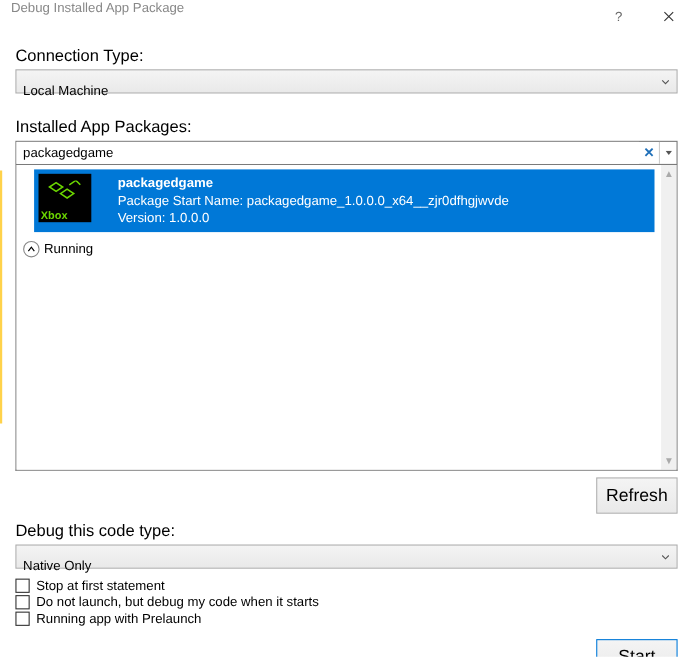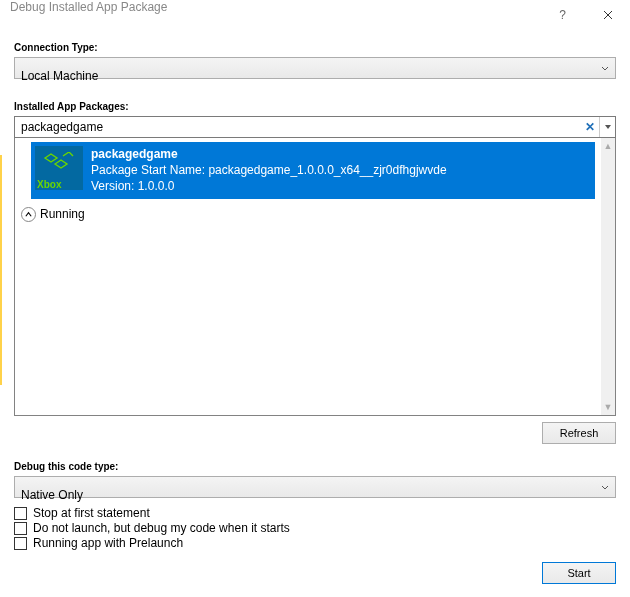--- a/index.html
+++ b/index.html
@@ -1,43 +1,43 @@
 <!DOCTYPE html>
 <html><head>
   <meta charset="utf-8">
   <style>
     * { box-sizing: border-box; margin: 0; padding: 0; font-family: "Segoe UI", Tahoma, sans-serif; }
     body { background: #fff; width: 630px; height: 597px; overflow: hidden; position: relative; }
     .titlebar { height: 30px; display: flex; align-items: flex-start; padding-left: 10px; color: #888; font-size: 12px; }
     .titlebar .tb-spacer { flex: 1; }
     .tb-btn { width: 45px; height: 30px; display: flex; align-items: center; justify-content: center; color: #666; }
     .content { padding: 6px 14px 14px 14px; }
-    .label { font-size: 10px; color: #000; margin-top: 6px; margin-bottom: 4px; font-weight: bold; }
+    .label { font-size: 15px; color: #000; margin-top: 6px; margin-bottom: 4px; }
     .dd { position: relative; background: linear-gradient(#f4f4f4, #e9e9e9); border: 1px solid #adadad; height: 22px; font-size: 12px; padding: 16px 20px 0 6px; display: flex; align-items: center; }
     .dd .chev { position: absolute; right: 6px; top: 50%; transform: translateY(-50%); color: #555; }
     .filterbox { display: flex; border: 1px solid #7a7a7a; height: 22px; margin-top: 4px; }
     .filterbox input { flex: 1; border: none; outline: none; font-size: 12px; padding: 0 6px; }
     .filterbox .fx { width: 18px; display: flex; align-items: center; justify-content: center; color: #1f6fb8; font-weight: bold; font-size: 12px; }
     .filterbox .fdrop { width: 16px; display: flex; align-items: center; justify-content: center; border-left: 1px solid #ccc; color:#555;}
     .listbox { border: 1px solid #828282; border-top: none; height: 278px; position: relative; overflow: hidden; }
     .listinner { position: absolute; inset: 0 14px 0 0; background: #fff; padding: 4px 6px; }
     .scrollbar { position: absolute; right: 0; top: 0; bottom: 0; width: 14px; background: #f0f0f0; }
     .scr-arrow { height: 16px; display: flex; align-items: center; justify-content: center; color: #aaa; font-size: 9px; }
     .scrollbar .bot { position: absolute; bottom: 0; left:0; right:0;}
     .group-hdr { display: flex; align-items: center; gap: 4px; font-size: 12px; color: #000; margin: 2px 0 4px 0; }
     .twisty { width: 15px; height: 15px; border: 1px solid #888; border-radius: 50%; display: flex; align-items: center; justify-content: center; }
     .twisty svg { display:block; }
     .pkg { display: flex; background: #0078d7; color: #fff; padding: 4px; margin-left: 10px; }
-    .pkg .thumb { width: 48px; height: 44px; background: #0369a1; position: relative; margin-right: 8px; }
+    .pkg .thumb { width: 48px; height: 44px; background: #000000; position: relative; margin-right: 24px; }
     .pkg .thumb .xbox { position: absolute; bottom: 0; left: 0; color: #6bd600; font-size: 10px; padding: 0 2px; font-weight: 600; }
     .pkg .thumb .pat { position:absolute; top:6px; left:8px; }
     .pkg .pkgtext { font-size: 12px; line-height: 1.35; }
     .pkg .pkgtext .name { font-weight: bold; }
     .btnrow-right { display: flex; justify-content: flex-end; margin-top: 6px; }
-    .winbtn { min-width: 74px; height: 22px; font-size: 11px; background: linear-gradient(#f4f4f4,#e9e9e9); border: 1px solid #adadad; display:flex; align-items:center; justify-content:center; }
+    .winbtn { min-width: 74px; height: 33px; font-size: 16px; background: linear-gradient(#f4f4f4,#e9e9e9); border: 1px solid #adadad; display:flex; align-items:center; justify-content:center; }
     .checks { margin-top: 8px; }
     .chk { display: flex; align-items: center; gap: 6px; font-size: 12px; margin-bottom: 1px; }
     .chk .box { width: 13px; height: 13px; border: 1px solid #333; }
     .bottombar { display:flex; justify-content:flex-end; margin-top: 12px; }
     .bottombar .winbtn { min-width: 74px; border-color:#0078d7;}
     .yellowbar { position:absolute; left:0; top:155px; width:2px; height:230px; background:#ffd24a; }
   </style>
 </head>
 <body>
 
@@ -113,21 +113,21 @@
       <div class="scr-arrow bot">▼</div>
     </div>
   </div>
 
   <div class="btnrow-right">
     <div class="winbtn">
       <span>Refresh</span>
     </div>
   </div>
 
-  <div class="label" style="margin-top:17px">Debug this code type:</div>
+  <div class="label" style="margin-top:7px">Debug this code type:</div>
   <div class="dd">
     <span>Native Only</span>
     <span class="chev">
       <svg width="8" height="6" viewBox="0 0 8 6">
           <path d="M1 1 L4 4 L7 1" stroke="#555" fill="none" stroke-width="1"></path>
         </svg>
     </span>
   </div>
 
   <div class="checks">

